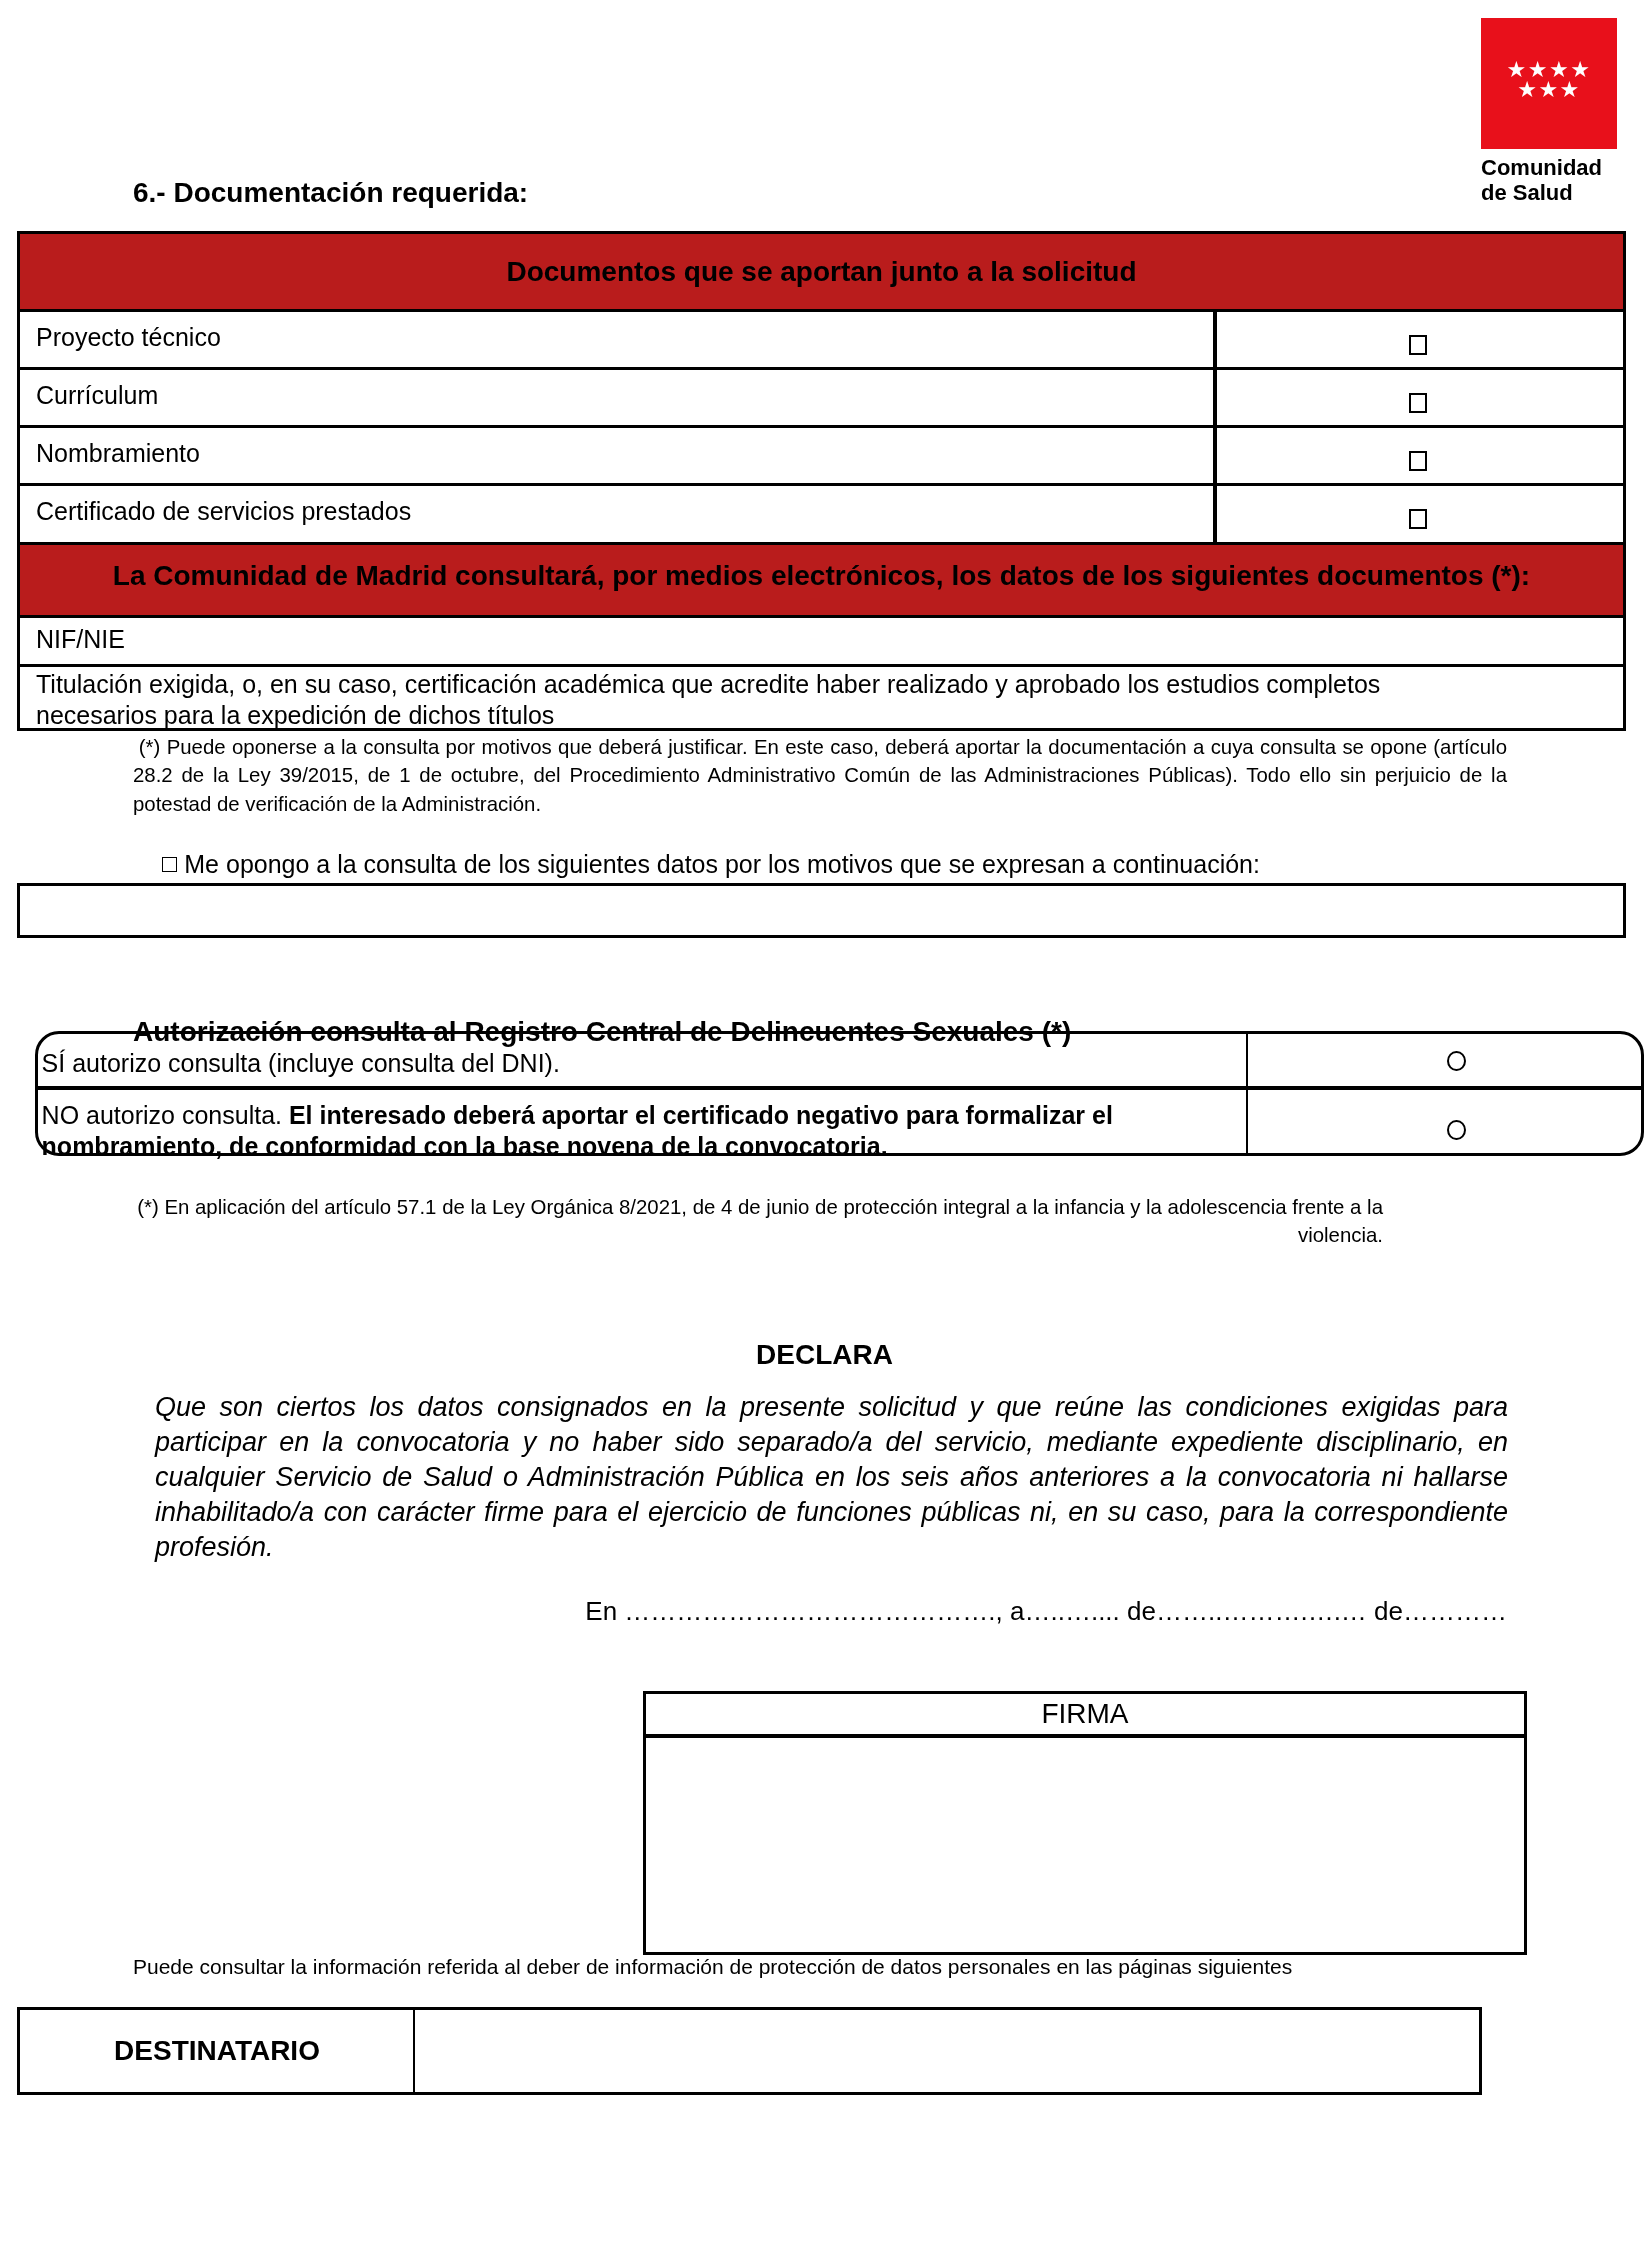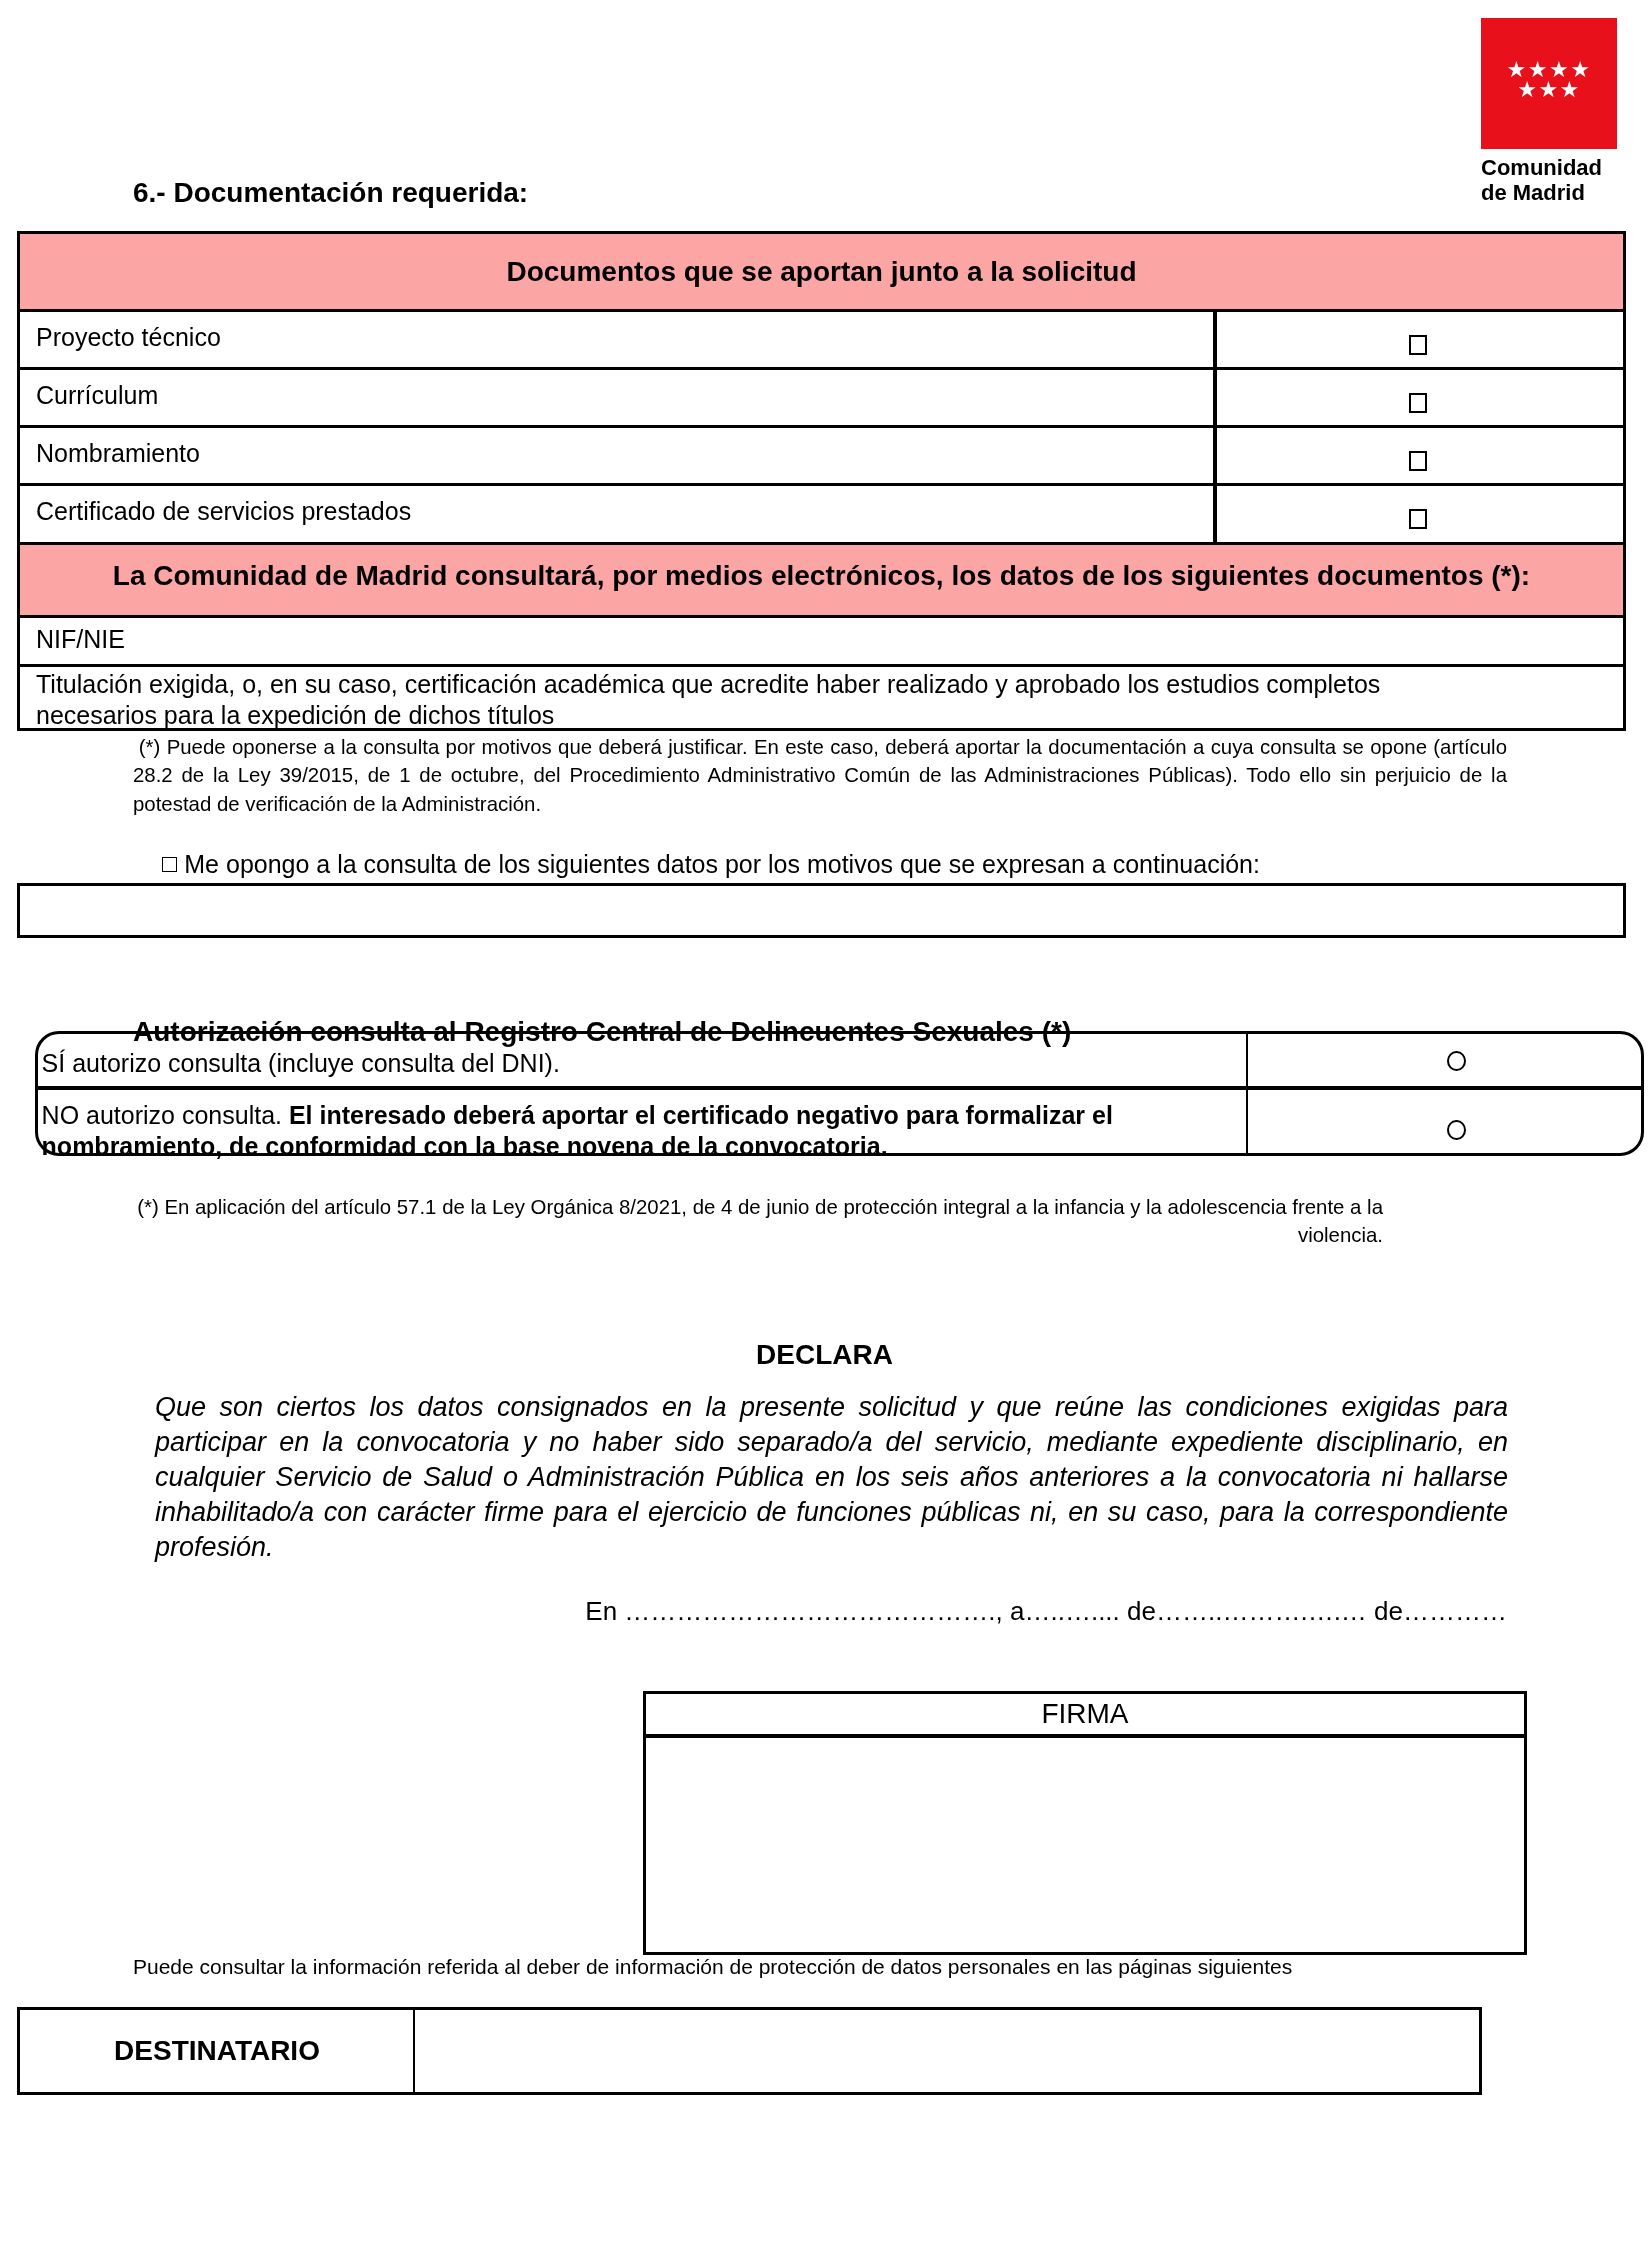--- a/index.html
+++ b/index.html
@@ -10,21 +10,21 @@
   
   .logo { left: 1481px; top: 17.5px; width: 136px; height: 131px; background: #e8101b; }
   .logo-stars { position: absolute; left: 0; right: 0; top: 42px; text-align: center; color: #fff;
                 font-size: 22px; line-height: 20.4px; letter-spacing: 1.5px; }
   .logo-text { left: 1481px; top: 155px; width: 146px; font-weight: bold; font-size: 22px; line-height: 25px; }
 
   .section-title { left: 133px; top: 177px; font-size: 28px; font-weight: bold; }
 
   
   .box { border: 3.6px solid #000; box-sizing: border-box; }
-  .gray { background: #fca5a5; }
+  .gray { background: #b91c1c; }
   .hline { position: absolute; left: 0; right: 0; height: 2.9px; background: #000; }
   .vline { position: absolute; width: 3.6px; background: #000; }
 
   
   #t1 { left: 17px; top: 231px; width: 1609px; height: 500px; }
   #t1 .head1 { position: absolute; left: 0; right: 0; top: 0; height: 75px;
                display: flex; align-items: center; justify-content: center;
                font-size: 28px; font-weight: bold; }
   .row-label { position: absolute; left: 16px; font-size: 25px; }
   .chk { position: absolute; width: 17.5px; height: 20.4px; border: 2.2px solid #000; box-sizing: border-box; }
@@ -60,21 +60,21 @@
 <body>
 
 <div class="abs logo">
   <div class="logo-stars">
     <div>★★★★</div>
     <div>★★★</div>
   </div>
 </div>
 <div class="abs logo-text">
   <div>Comunidad</div>
-  <div>de Madrid</div>
+  <div>de Salud</div>
 </div>
 
 <div class="abs section-title">6.- Documentación requerida:</div>
 
 <div id="t1" class="abs box">
   <div class="head1 gray">Documentos que se aportan junto a la solicitud</div>
   <div class="hline" style="top:75px"></div>
 
   <div class="row-label" style="top:89px">Proyecto técnico</div>
   <div class="chk" style="left:1389px;top:101px"></div>

